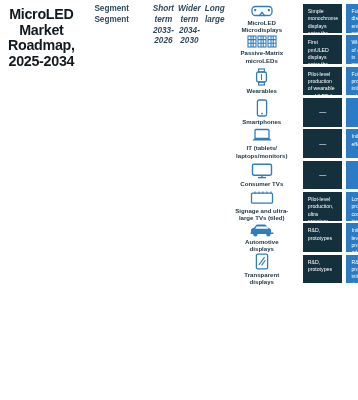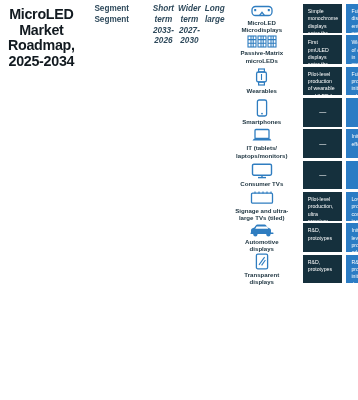--- a/index.html
+++ b/index.html
@@ -116,21 +116,21 @@
     <div class="col-seg head-cell">
       <span>Segment</span>
       <span class="l2">Segment</span>
     </div>
     <div class="col-term head-cell">
       <span>Short term</span>
       <span class="l2">2033-2026</span>
     </div>
     <div class="col-term head-cell">
       <span>Wider term</span>
-      <span class="l2">2027-2030</span>
+      <span class="l2">2034-2030</span>
     </div>
     <div class="col-term head-cell">
       <span>Long large</span>
     </div>
   </div>
 
   <div class="grid">
 
     <div class="row">
       <div class="seg">

